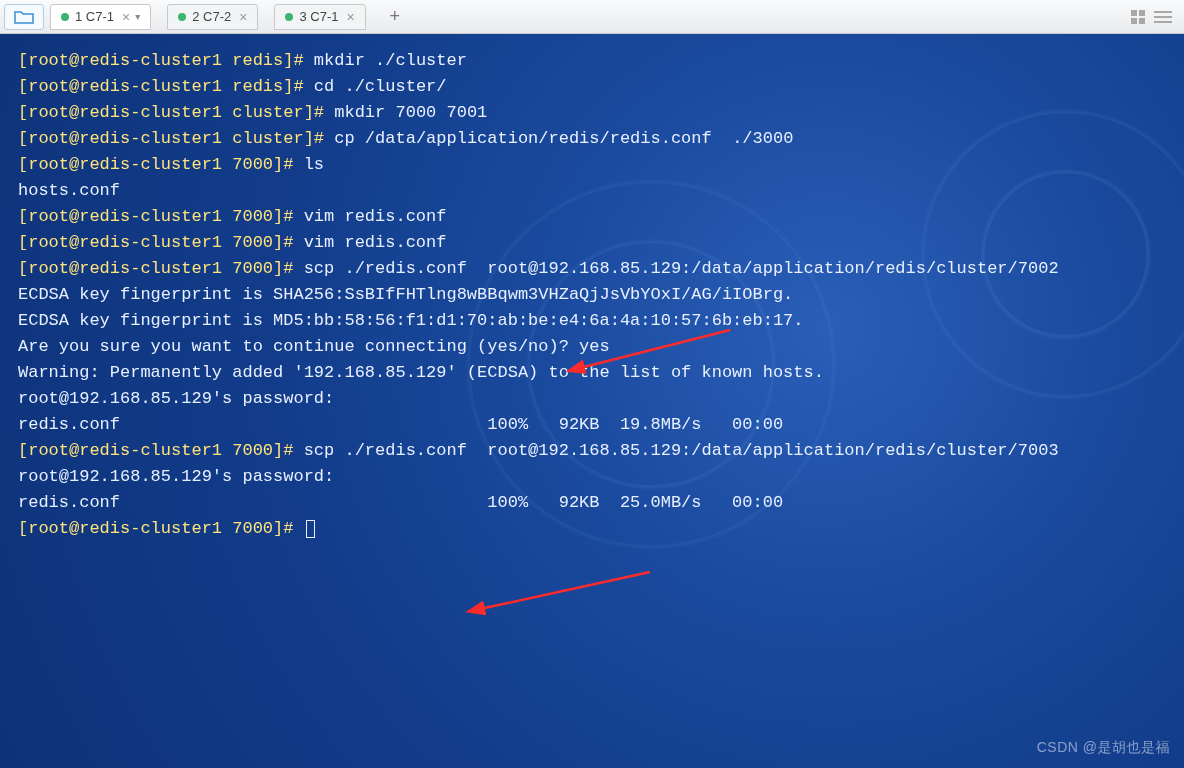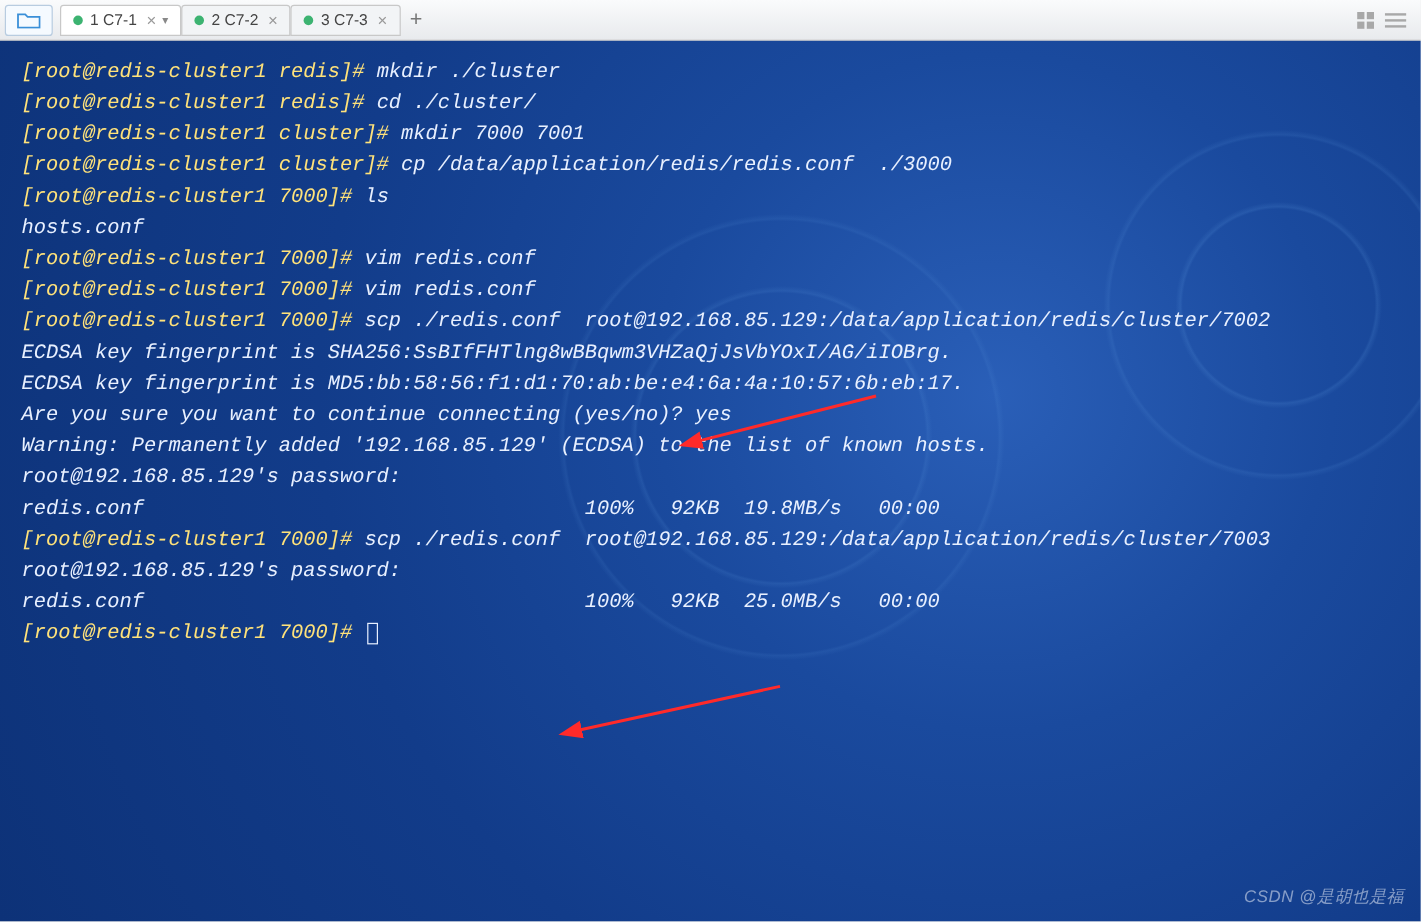--- a/index.html
+++ b/index.html
@@ -28,21 +28,21 @@
   margin-right: 6px;
   border: 1px solid #b8cce0;
   border-radius: 3px;
   background: #f5faff;
 }
 .tab {
   display: flex;
   align-items: center;
   height: 26px;
   padding: 0 10px;
-  margin-right: 0;
+  margin-right: 16px;
   background: #fff;
   border: 1px solid #c8c8c8;
   border-radius: 3px 3px 0 0;
   font-size: 13px;
   color: #444;
   cursor: pointer;
 }
 .tab.inactive { background: #f2f4f6; }
 .tab .dot { width: 8px; height: 8px; border-radius: 50%; margin-right: 6px; }
 .tab .dot.green { background: #3cb371; }
@@ -64,21 +64,20 @@
 .terminal {
   position: relative;
   width: 100%;
   height: calc(100% - 34px);
   background: radial-gradient(circle at 70% 40%, #2a5fb8 0%, #1a4a9e 30%, #123c8a 60%, #0d3278 100%);
   padding: 14px 18px;
   font-family: "Consolas", "Courier New", monospace;
   font-size: 17px;
   line-height: 26px;
   overflow: hidden;
-  font-style: italic;
 }
 .terminal::before {
   content: "";
   position: absolute;
   inset: 0;
   background:
     radial-gradient(circle at 55% 45%, transparent 120px, rgba(90,150,220,0.15) 122px, transparent 126px),
     radial-gradient(circle at 55% 45%, transparent 180px, rgba(90,150,220,0.12) 182px, transparent 186px),
     radial-gradient(circle at 90% 30%, transparent 80px, rgba(90,150,220,0.18) 82px, transparent 86px),
     radial-gradient(circle at 90% 30%, transparent 140px, rgba(90,150,220,0.14) 142px, transparent 146px);
@@ -126,21 +125,21 @@
     <span class="close">×</span>
     <span class="dropdown">▾</span>
   </div>
   <div class="tab inactive">
     <span class="dot green"></span>
     <span>2 C7-2</span>
     <span class="close">×</span>
   </div>
   <div class="tab inactive">
     <span class="dot green"></span>
-    <span>3 C7-3</span>
+    <span>3 C7-1</span>
     <span class="close">×</span>
   </div>
   <div class="add-tab">+</div>
   <div class="right-controls">
     <svg class="grid-icon" viewBox="0 0 16 16">
       <rect x="1" y="1" width="6" height="6" fill="#a8a8a8"></rect>
         <rect x="9" y="1" width="6" height="6" fill="#a8a8a8"></rect>
       <rect x="1" y="9" width="6" height="6" fill="#a8a8a8"></rect>
         <rect x="9" y="9" width="6" height="6" fill="#a8a8a8"></rect>
     </svg>

